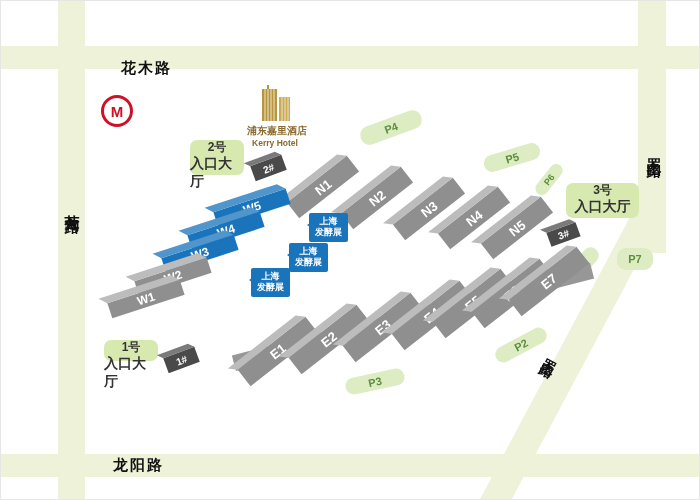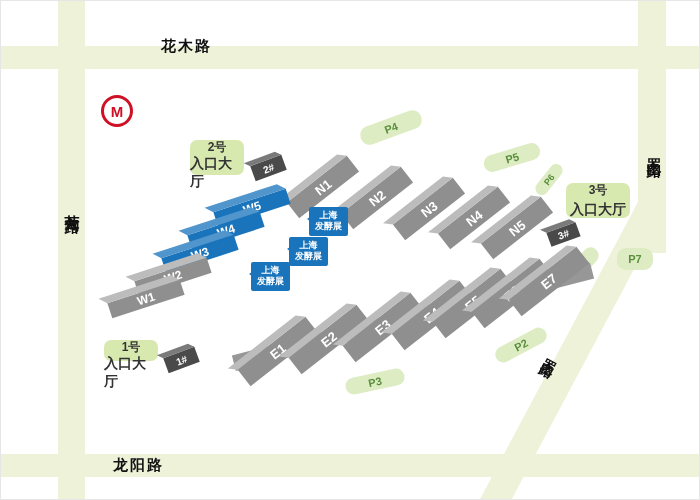--- a/index.html
+++ b/index.html
@@ -11,42 +11,42 @@
   .road { position:absolute; background:var(--road,#edf2d8); }
   .road-label { position:absolute; font-weight:700; font-size:15px; color:var(--road_text,#111); letter-spacing:2px; z-index:3; }
   .vtext { writing-mode:vertical-rl; letter-spacing:2px; }
 
   .parking { position:absolute; background:var(--parking_fill,#ddecc3); border-radius:9px;
     color:var(--parking_text,#5a8f3c); font-weight:700; font-size:11px;
     display:flex; align-items:center; justify-content:center; z-index:2; }
 
   .entrance { position:absolute; background:var(--entrance_fill,#d8e9b0); border-radius:7px;
     color:var(--entrance_text,#333); display:flex; flex-direction:column;
-    align-items:center; justify-content:space-between; line-height:1.25; z-index:4; }
+    align-items:center; justify-content:flex-start; line-height:1.25; z-index:4; }
   .entrance .l1 { font-size:12px; font-weight:700; }
   .entrance .l2 { font-size:14px; font-weight:600; }
 
   .marker { position:absolute; background:var(--marker_fill,#4a4a4a); color:var(--marker_text,#fff);
     font-weight:700; font-size:10px; display:flex; align-items:center; justify-content:center; z-index:6; }
   .marker::before { content:""; position:absolute; left:0; top:-5px; width:100%; height:5px;
     background:var(--marker_top,#7a7a7a); transform:skewX(45deg); transform-origin:left bottom; }
 
   .hall { position:absolute; color:#fff; font-weight:700; font-size:13px;
     display:flex; align-items:center; justify-content:center;
     background:var(--hall_gray,#8f8f8f); z-index:5; }
   .hall::before { content:""; position:absolute; left:0; top:-7px; width:100%; height:7px;
     background:var(--hall_gray_top,#bcbcbc); transform:skewX(45deg); transform-origin:left bottom; }
   .r38 { transform:rotate(-38deg); }
   .r18 { transform:rotate(-18deg); }
   .hall.blue { background:var(--hall_blue,#1a74bb); }
   .hall.blue::before { background:var(--hall_blue_top,#5095cc); }
   .strip { position:absolute; background:#979797; transform:rotate(-14.5deg); z-index:4; }
 
   .tag { position:absolute; background:var(--tag_blue,#1a74bb); color:#fff; font-size:9px;
-    line-height:1.25; font-weight:600; text-align:center; padding:3px 6px; z-index:7; border-radius:2px; }
+    line-height:1.25; font-weight:600; text-align:center; padding:3px 6px; z-index:7; border-radius:2px;margin-top:6px; }
   .tag::before { content:""; position:absolute; left:-6px; top:8px;
     border:4px solid transparent; border-right:6px solid var(--tag_blue,#1a74bb); }
 
   .metro-logo { position:absolute; left:100px; top:94px; width:26px; height:26px;
     border:3px solid var(--metro_red,#cf1126); border-radius:50%; background:#fff;
     color:var(--metro_red,#cf1126); font-weight:700; font-size:15px;
     display:flex; align-items:center; justify-content:center; z-index:4; }
   .metro-text { position:absolute; left:137px; top:93px; color:var(--metro_red,#cf1126); z-index:4; line-height:1.2; }
   .metro-text .cn { font-size:11px; font-weight:700; }
   .metro-text .en { font-size:8.5px; font-weight:600; }
@@ -59,30 +59,50 @@
 <body>
 
 <div class="stage">
 
   <div class="road" style="left:0;top:45px;width:700px;height:23px;"></div>
   <div class="road" style="left:57px;top:0;width:27px;height:500px;"></div>
   <div class="road" style="left:637px;top:0;width:28px;height:252px;"></div>
   <div class="road" style="left:557px;top:185px;width:28px;height:340px;transform:rotate(28deg);"></div>
   <div class="road" style="left:0;top:453px;width:700px;height:23px;"></div>
 
-  <div class="road-label" style="left:120px;top:36px;margin-left:40px;">花木路</div>
+  <div class="road-label" style="left:120px;top:58px;">花木路</div>
   <div class="road-label vtext" style="left:61px;top:202px;">芳甸路</div>
   <div class="road-label vtext" style="left:643px;top:146px;">罗山路</div>
   <div class="road-label vtext" style="left:546px;top:350px;transform:rotate(28deg);font-size:14px;">罗山路</div>
   <div class="road-label" style="left:112px;top:455px;">龙阳路</div>
 
   <div class="metro-logo">
       <span>M</span>
     </div>
 
+  <div class="hotel">
+    <svg width="44" height="38" viewBox="0 0 44 38" style="display:block;margin:0 auto;">
+      <rect x="9" y="4" width="15" height="32" fill="#b7953f"></rect>
+      <g stroke="#efe6cd" stroke-width="1">
+        <line x1="12" y1="4" x2="12" y2="36"></line>
+          <line x1="15" y1="4" x2="15" y2="36"></line>
+        <line x1="18" y1="4" x2="18" y2="36"></line>
+          <line x1="21" y1="4" x2="21" y2="36"></line>
+      </g>
+      <rect x="26" y="12" width="11" height="24" fill="#cbaa55"></rect>
+      <g stroke="#efe6cd" stroke-width="1">
+        <line x1="29" y1="12" x2="29" y2="36"></line>
+          <line x1="32" y1="12" x2="32" y2="36"></line>
+          <line x1="35" y1="12" x2="35" y2="36"></line>
+      </g>
+      <rect x="14" y="0" width="2" height="4" fill="#b7953f"></rect>
+    </svg>
+    <div class="cn">浦东嘉里酒店</div>
+    <div class="en">Kerry Hotel</div>
+  </div>
 
   <div class="parking" style="left:358px;top:117px;width:64px;height:19px;transform:rotate(-20deg);">
       <span>P4</span>
     </div>
   <div class="parking" style="left:482px;top:148px;width:58px;height:17px;transform:rotate(-17deg);">
       <span>P5</span>
     </div>
   <div class="parking" style="left:530px;top:172px;width:36px;height:13px;transform:rotate(-52deg);font-size:9px;">
       <span>P6</span>
     </div>
@@ -96,21 +116,21 @@
       <span>P2</span>
     </div>
   <div class="parking" style="left:344px;top:372px;width:60px;height:17px;transform:rotate(-12deg);">
       <span>P3</span>
     </div>
 
   <div class="entrance" style="left:189px;top:139px;width:54px;height:35px;">
     <span class="l1">2号</span>
     <span class="l2">入口大厅</span>
   </div>
-  <div class="entrance" style="left:565px;top:182px;width:64px;height:35px;">
+  <div class="entrance" style="left:565px;top:182px;width:73px;height:35px;">
     <span class="l1">3号</span>
     <span class="l2">入口大厅</span>
   </div>
   <div class="entrance" style="left:103px;top:339px;width:54px;height:21px;">
     <span class="l1">1号</span>
     <span class="l2">入口大厅</span>
   </div>
 
   <div class="strip" style="left:227px;top:308px;width:370px;height:16px;"></div>
 

